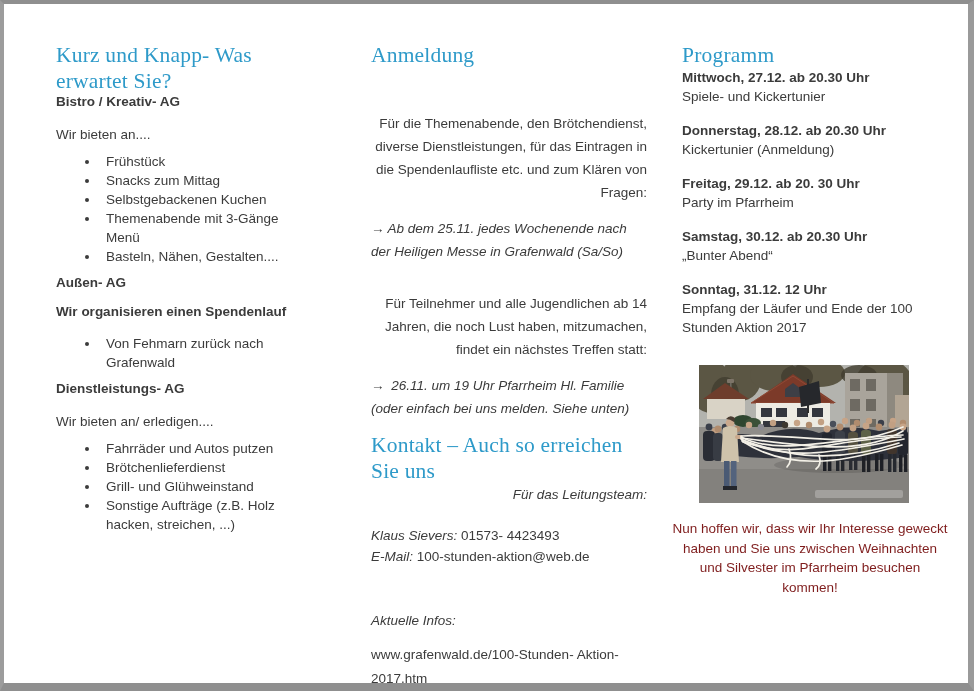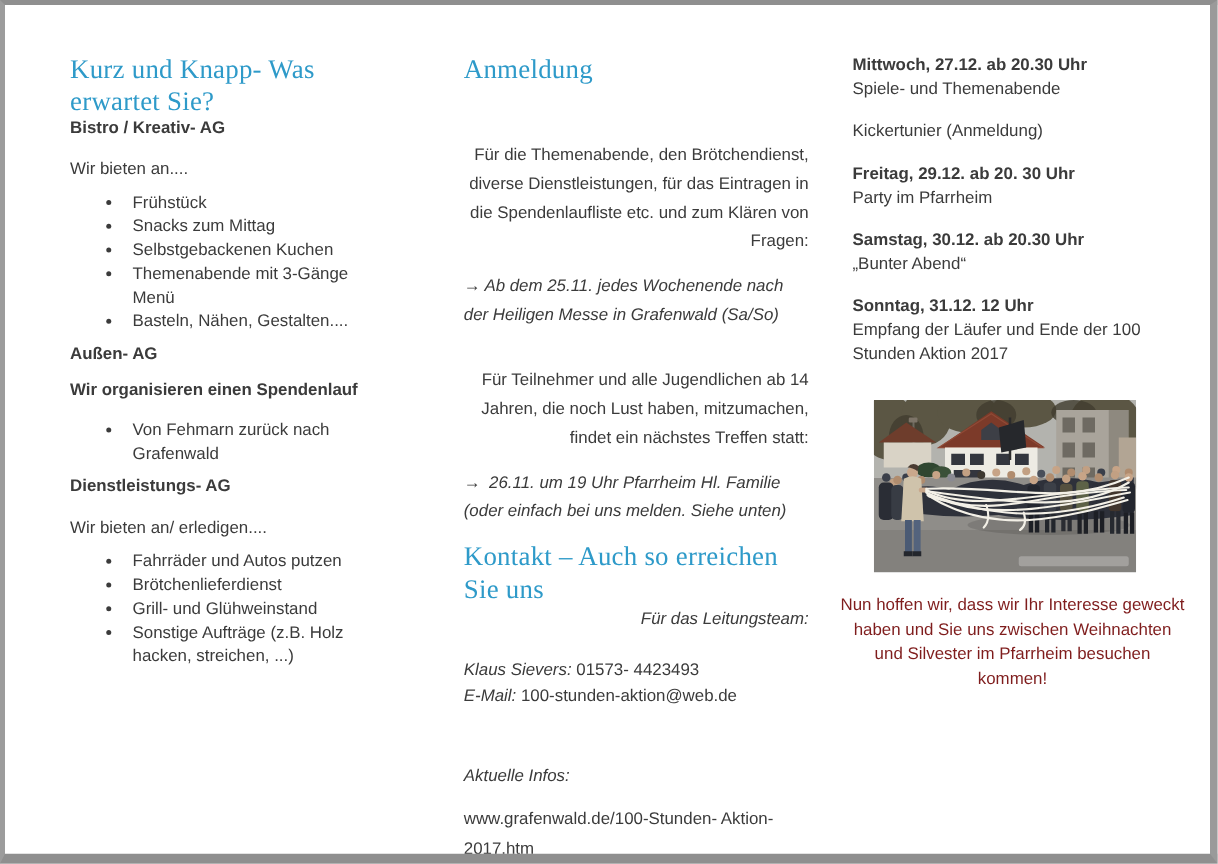--- a/index.html
+++ b/index.html
@@ -107,26 +107,28 @@
     <p class="contact-line"><span class="it">E-Mail:</span><span> 100-stunden-aktion@web.de</span></p>
 
     <p class="contact-line it" style="margin-top:43px;">Aktuelle Infos:</p>
 
     <p class="contact-line" style="margin-top:12px;line-height:24px;"><span>www.grafenwald.de/100-Stunden- Aktion-</span><br><span>2017.htm</span></p>
 
     <p class="contact-line" style="margin-top:5px;"><span>www.facebook.com/JugendGrafenwald</span><span class="caret"></span></p>
   </div>
 
   <div class="col col-right">
+    <h1 class="doc-h prog-h">Programm</h1>
 
     <div class="event" style="margin-top:0;">
       <div class="when">Mittwoch, 27.12. ab 20.30 Uhr</div>
-      <div class="what">Spiele- und Themenabende</div>
+      <div class="what">Spiele- und Kickertunier</div>
     </div>
     <div class="event">
+      <div class="when">Donnerstag, 28.12. ab 20.30 Uhr</div>
       <div class="what">Kickertunier (Anmeldung)</div>
     </div>
     <div class="event">
       <div class="when">Freitag, 29.12. ab 20. 30 Uhr</div>
       <div class="what">Party im Pfarrheim</div>
     </div>
     <div class="event">
       <div class="when">Samstag, 30.12. ab 20.30 Uhr</div>
       <div class="what">„Bunter Abend“</div>
     </div>

